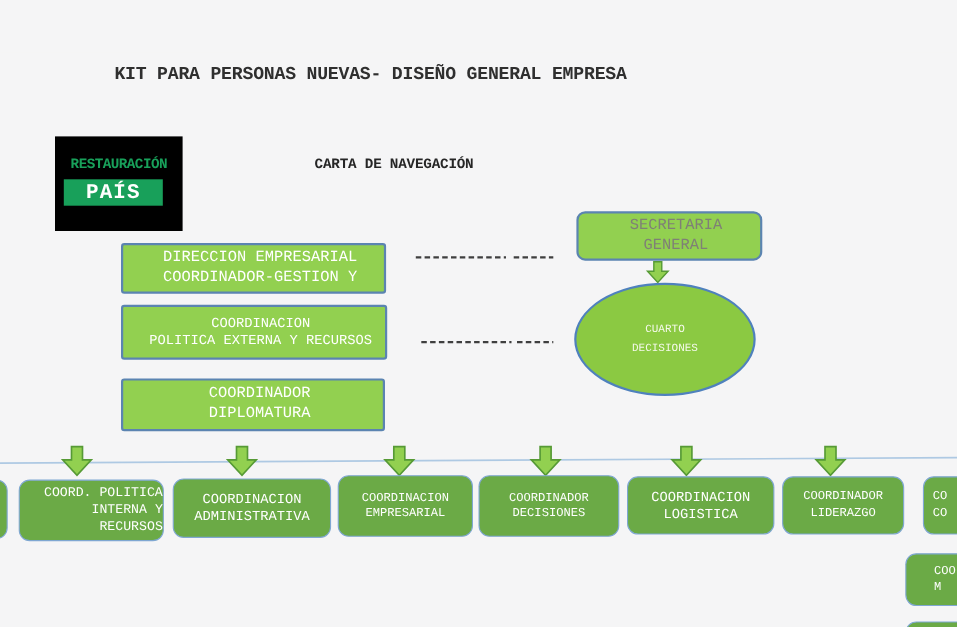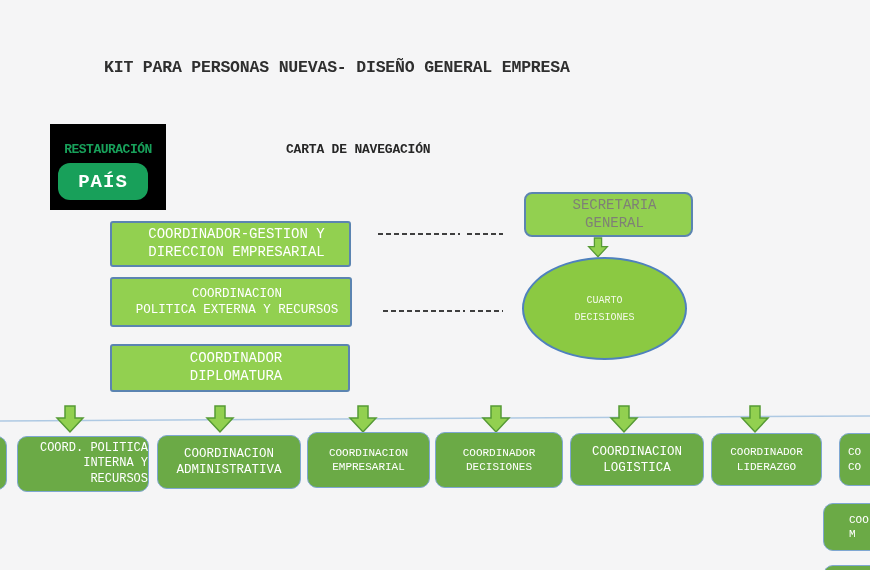--- a/index.html
+++ b/index.html
@@ -14,22 +14,22 @@
   .subtitle{
     position:absolute;left:286px;top:94px;width:220px;
     font-size:13px;font-weight:600;letter-spacing:-0.2px;color:#262626;white-space:nowrap;
   }
   .logo{position:absolute;left:50px;top:76px;width:116px;height:86px;background:#000000;}
   .logo-top{
     position:absolute;left:6px;top:18px;width:104px;text-align:center;
     color:#18a05a;font-size:13px;font-weight:bold;letter-spacing:-0.5px;white-space:nowrap;
   }
   .logo-bar{
-    position:absolute;left:8px;top:39px;width:90px;height:37px;background:#18a05a;
-    display:flex;align-items:center;justify-content:center;border-radius:12px;
+    position:absolute;left:8px;top:39px;width:90px;height:24px;background:#18a05a;
+    display:flex;align-items:center;justify-content:center;
   }
   .logo-bar span{color:#ffffff;font-size:19px;font-weight:bold;letter-spacing:1px;}
   .node{
     position:absolute;box-sizing:border-box;display:flex;flex-direction:column;
     align-items:center;justify-content:center;text-align:center;color:#ffffff;
   }
   .node span{display:block;line-height:1.28;}
   .light{background:#92d050;border:2px solid #5b84b1;border-radius:3px;padding-left:12px;}
   .rounded{border-radius:8px;}
   .dark{background:#6baa46;border:1.5px solid #7fa7d2;border-radius:10px;}
@@ -82,22 +82,22 @@
       <path d="M -5 0 L 5 0 L 5 12 L 13 12 L 0 26 L -13 12 L -5 12 Z" transform="translate(755,358)"></path>
     </g>
   </svg>
 
   <div class="node light rounded gray-text" style="left:524px;top:144px;width:169px;height:45px;font-size:14px;">
     <span>SECRETARIA</span>
     <span>GENERAL</span>
   </div>
 
   <div class="node light" style="left:110px;top:173px;width:241px;height:46px;font-size:14px;">
+    <span>DIRECCION EMPRESARIAL</span>
     <span>COORDINADOR-GESTION Y</span>
-    <span>DIRECCION EMPRESARIAL</span>
   </div>
   <div class="node light" style="left:110px;top:229px;width:242px;height:50px;font-size:12.5px;">
     <span>COORDINACION</span>
     <span>POLITICA EXTERNA Y RECURSOS</span>
   </div>
   <div class="node light" style="left:110px;top:296px;width:240px;height:48px;font-size:14px;">
     <span>COORDINADOR</span>
     <span>DIPLOMATURA</span>
   </div>
 

